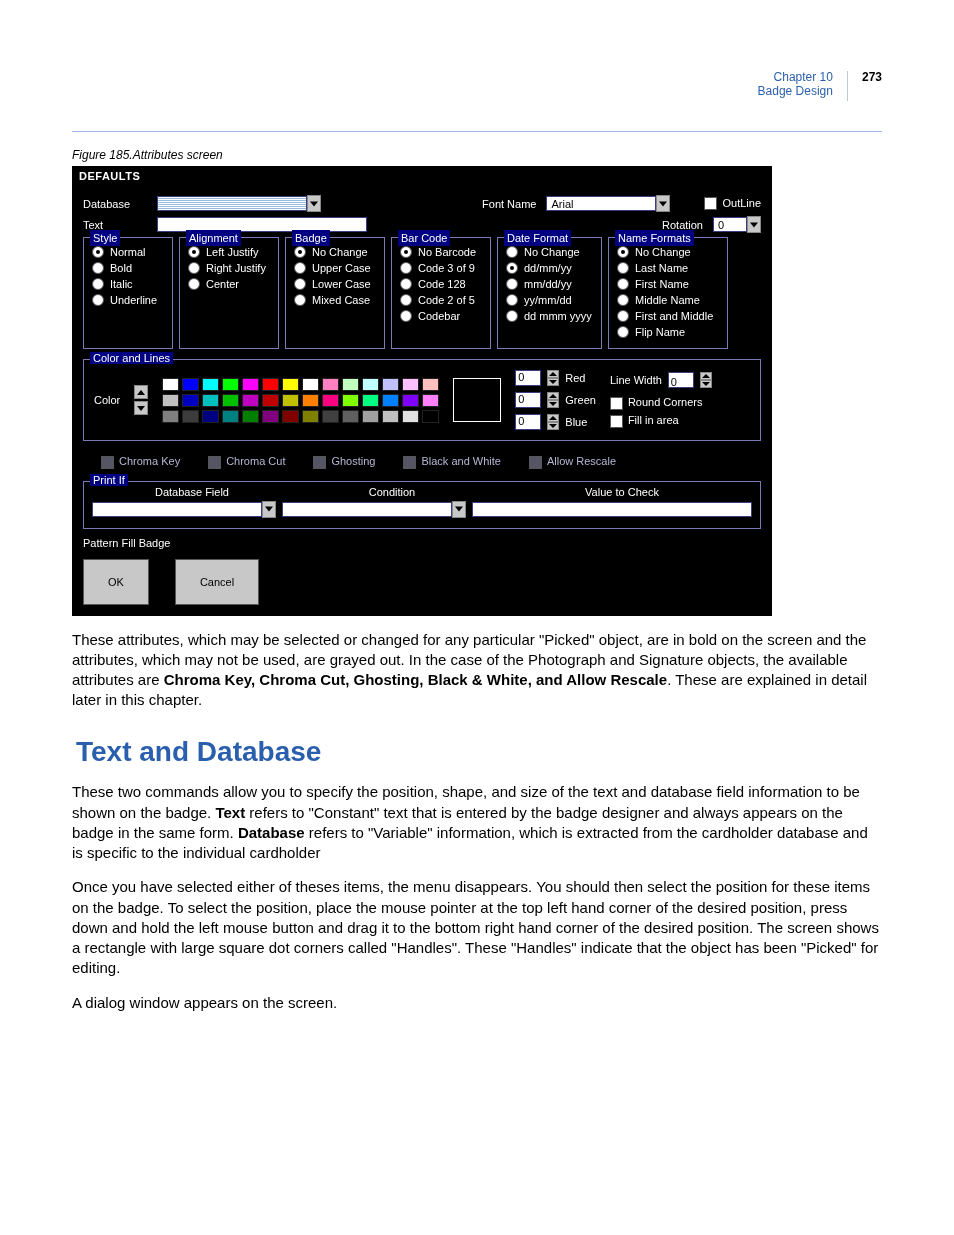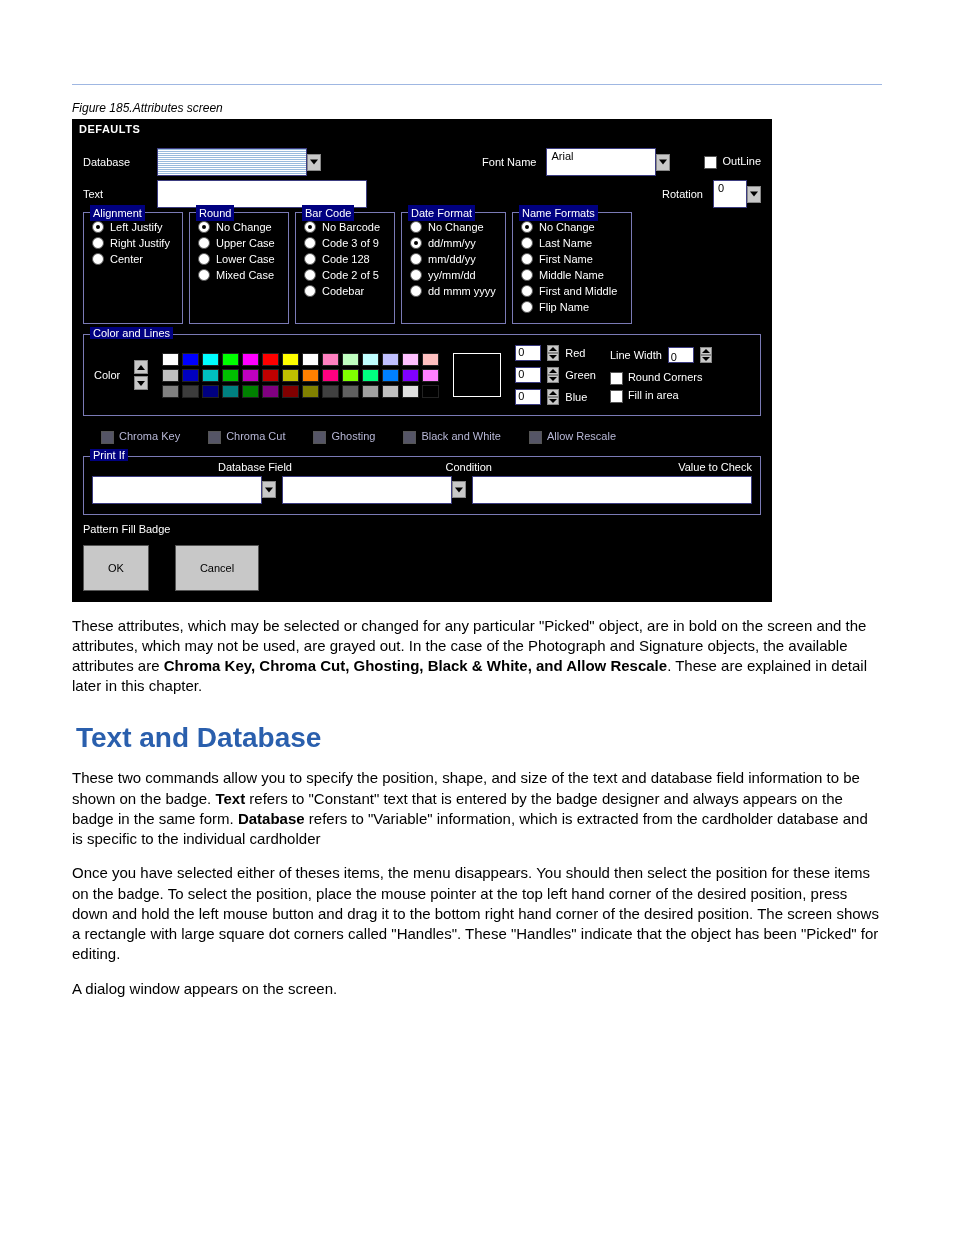--- a/index.html
+++ b/index.html
@@ -79,21 +79,21 @@
     gap: 10px;
     margin: 4px 0;
   }
   .lbl {
     min-width: 64px;
   }
   .sunken {
     background: #fff;
     color: #000;
     border: 1px solid #3c3c80;
-    height: 28px;
+    height: 15px;
     box-sizing: border-box;
     padding: 1px 4px;
     font-size: 11px;
   }
   .dropdown-btn {
     width: 14px;
     height: 17px;
     background: #c8c8c8;
     border: 1px solid #888;
     box-sizing: border-box;
@@ -258,21 +258,21 @@
     margin-top: 4px;
   }
   .printif .legend {
     position: absolute; top: -8px; left: 6px; background:#000080; padding:0 3px; font-size:11px;
   }
   .printif-labels {
     display:flex;
     font-size:11px;
     margin-bottom:3px;
   }
-  .printif-labels > div { text-align:right; }
+  .printif-labels > div { text-align:center; }
   .printif-inputs { display:flex; gap:6px; align-items:center; }
   .pfill-row {
     display:flex;
     gap:50px;
     padding-left: 18px;
     font-size:11px;
     margin-top:4px;
   }
   .btn {
     background:#c8c8c8;
@@ -296,20 +296,30 @@
     font-size: 28px;
     margin: 22px 0 12px 4px;
     font-weight: bold;
   }
   .flexpair { display:flex; align-items:center; gap:0; }
 </style>
 </head>
 <body>
 <div class="page">
 
+<div class="header-row">
+  <div class="header-block">
+    <div class="header-left">
+      <div>Chapter 10</div>
+      <div>Badge Design</div>
+    </div>
+    <div class="header-divider"></div>
+    <div class="header-page">273</div>
+  </div>
+</div>
 <div class="rule"></div>
 
 <div class="fig-caption">Figure 185.Attributes screen</div>
 
 <div class="dialog">
   <div class="dialog-title">DEFAULTS</div>
   <div class="dialog-body">
 
     <div class="row">
       <span class="lbl">Database</span>
@@ -344,39 +354,60 @@
         <div class="sunken" style="width:34px;">0</div>
         <div class="dropdown-btn">
               <svg viewBox="0 0 10 6">
                 <path d="M0 0 L10 0 L5 6 Z" fill="#000"></path>
               </svg>
             </div>
       </div>
     </div>
 
     <div class="group-row">
+      <div class="fieldset" style="flex:0 0 90px;">
+        <span class="legend">Style</span>
+        <div id="style-list">
+              <div class="radio">
+                <span class="r sel"></span>
+                <span>Normal</span>
+              </div>
+              <div class="radio">
+                <span class="r"></span>
+                <span>Bold</span>
+              </div>
+              <div class="radio">
+                <span class="r"></span>
+                <span>Italic</span>
+              </div>
+              <div class="radio">
+                <span class="r"></span>
+                <span>Underline</span>
+              </div>
+            </div>
+      </div>
       <div class="fieldset" style="flex:0 0 100px;">
         <span class="legend">Alignment</span>
         <div id="alignment-list">
               <div class="radio">
                 <span class="r sel"></span>
                 <span>Left Justify</span>
               </div>
               <div class="radio">
                 <span class="r"></span>
                 <span>Right Justify</span>
               </div>
               <div class="radio">
                 <span class="r"></span>
                 <span>Center</span>
               </div>
             </div>
       </div>
       <div class="fieldset" style="flex:0 0 100px;">
-        <span class="legend">Round</span>
+        <span class="legend">Badge</span>
         <div id="case-list">
               <div class="radio">
                 <span class="r sel"></span>
                 <span>No Change</span>
               </div>
               <div class="radio">
                 <span class="r"></span>
                 <span>Upper Case</span>
               </div>
               <div class="radio">

